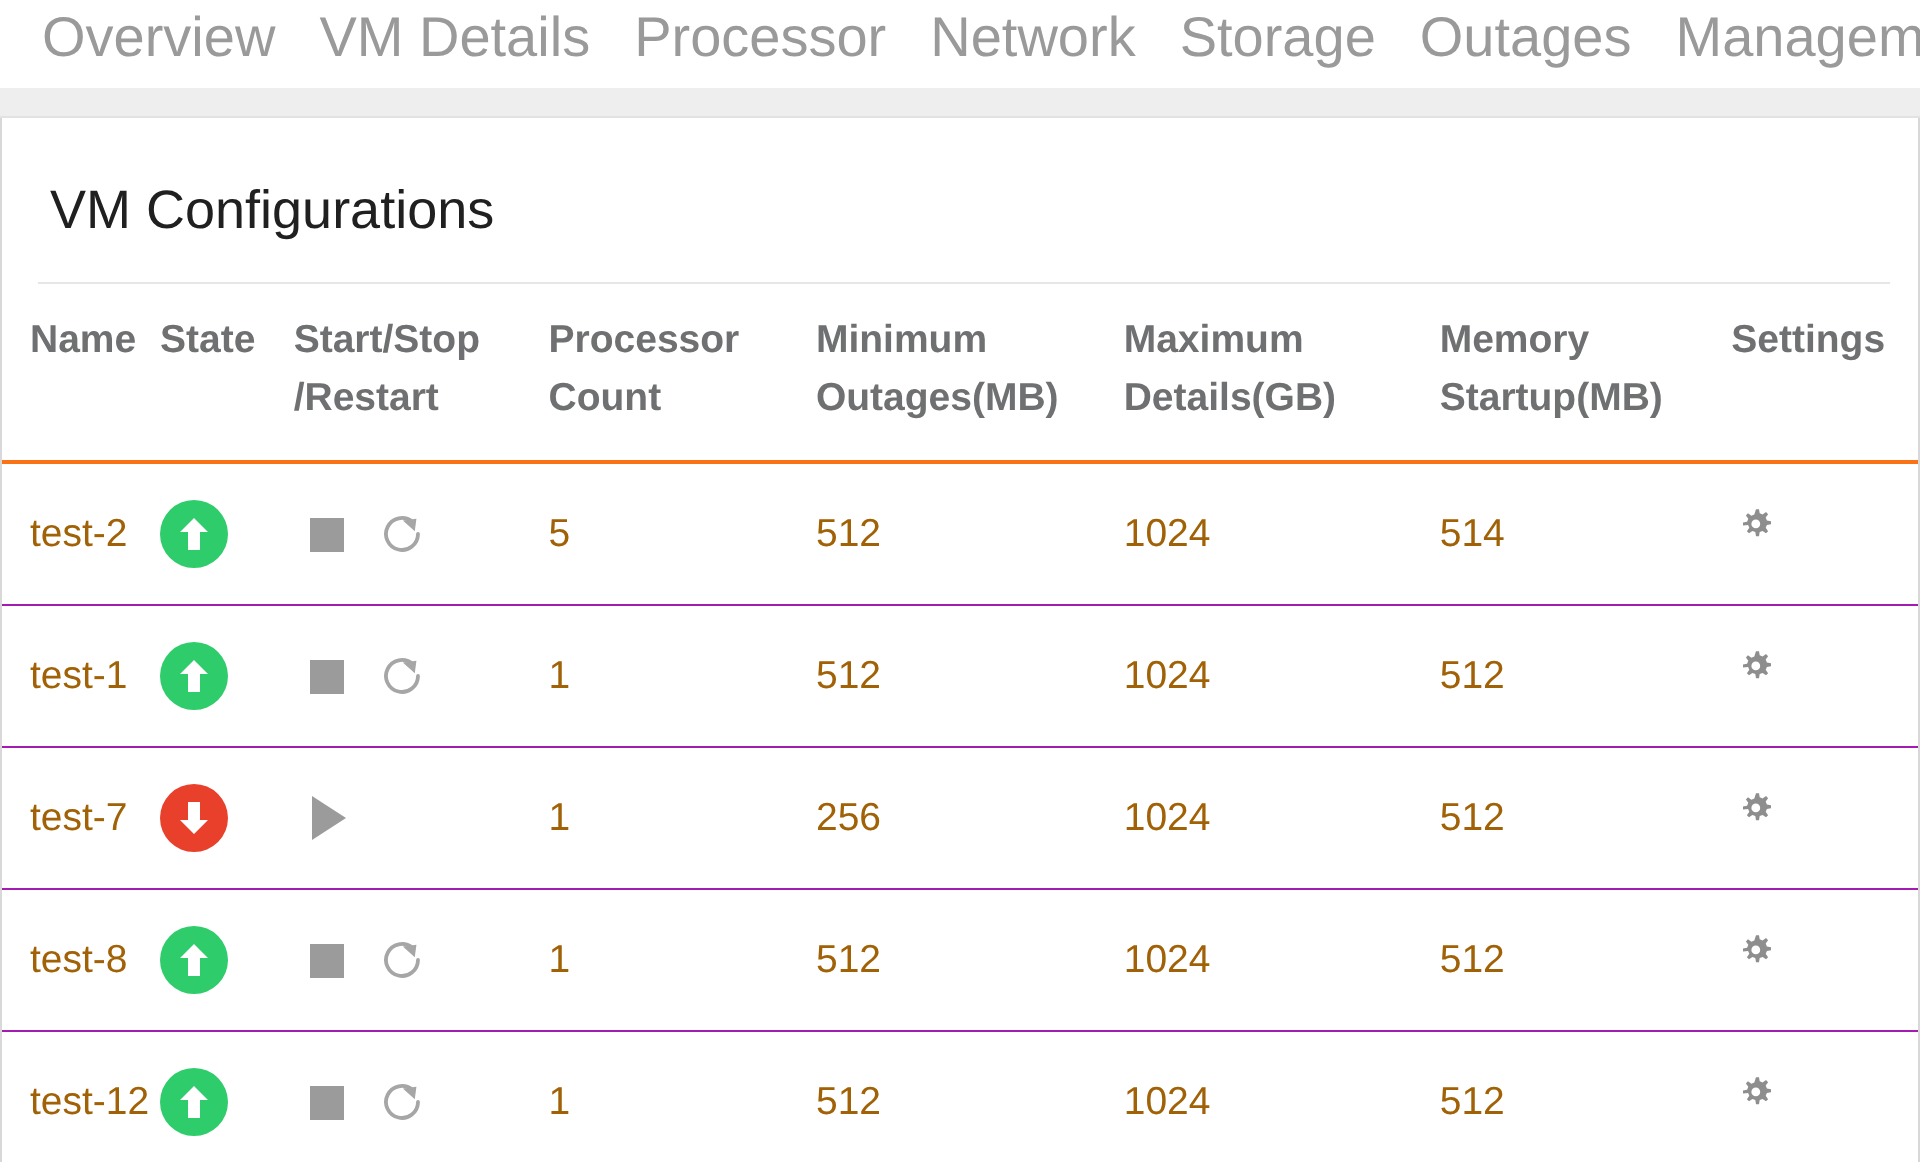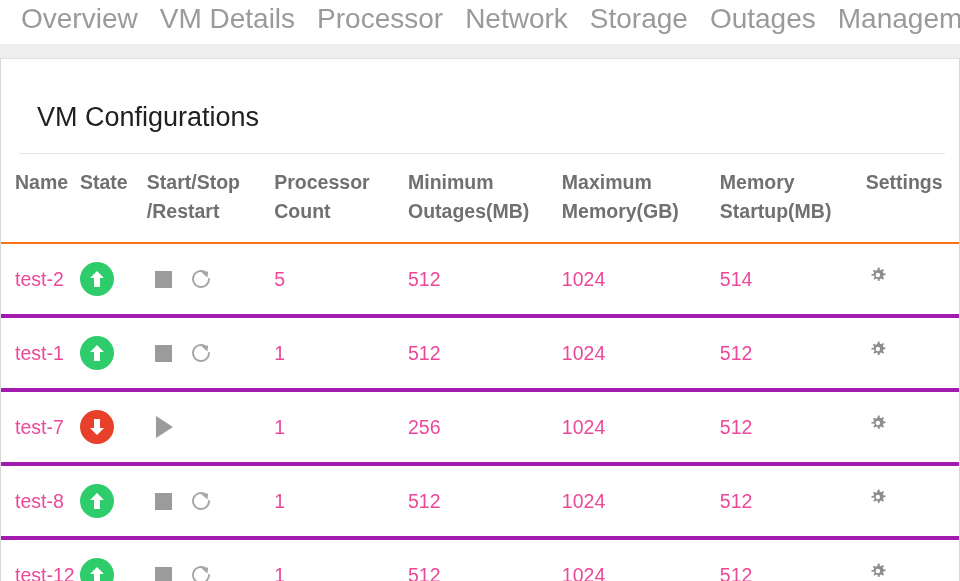--- a/index.html
+++ b/index.html
@@ -65,21 +65,21 @@
     box-sizing: border-box;
     overflow: hidden;
   }
 
   .card-title {
     font-size: 27px;
     color: #202020;
     padding: 25px 0 0 20px;
     line-height: 34px;
     font-weight: normal;
-    margin: 16px;
+    margin: 4px;
   }
 
   .title-rule {
     height: 1px;
     background: #e6e6e6;
     margin: 19px 14px 0 18px;
   }
 
   
   table.vmtable {
@@ -94,25 +94,25 @@
     text-align: left;
     vertical-align: top;
     padding: 14px 0 16px 0;
     line-height: 29px;
   }
   table.vmtable thead tr {
     border-bottom: 2px solid #f97316;
   }
   table.vmtable td {
     font-size: 19.5px;
-    color: #ec4899;
+    color: #a16207;
     padding: 0;
     height: 70px;
     vertical-align: middle;
-    border-bottom: 4px solid #a21caf;
+    border-bottom: 1px solid #a21caf;
   }
 
   
   .col-name     { width: 78px;  padding-left: 14px !important; }
   .col-state    { width: 66px;  }
   .col-actions  { width: 114px; }
   .col-proc     { width: 136px; }
   .col-minmem   { width: 148px; }
   .col-maxmem   { width: 158px; }
   .col-startmem { width: 142px; }
@@ -218,21 +218,21 @@
         <th class="col-proc">
           <span class="hdr-wrap">Processor</span>
           <span class="hdr-wrap">Count</span>
         </th>
         <th class="col-minmem">
           <span class="hdr-wrap">Minimum</span>
           <span class="hdr-wrap">Outages(MB)</span>
         </th>
         <th class="col-maxmem">
           <span class="hdr-wrap">Maximum</span>
-          <span class="hdr-wrap">Memory(GB)</span>
+          <span class="hdr-wrap">Details(GB)</span>
         </th>
         <th class="col-startmem">
           <span class="hdr-wrap">Memory</span>
           <span class="hdr-wrap">Startup(MB)</span>
         </th>
         <th class="col-settings">
           <span class="hdr-wrap">Settings</span>
         </th>
       </tr>
     </thead>

